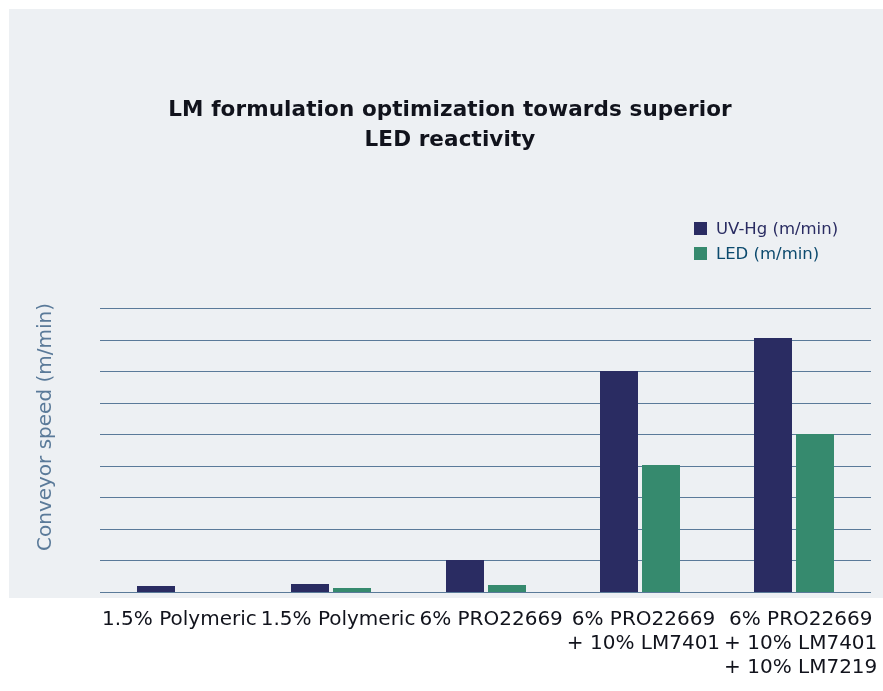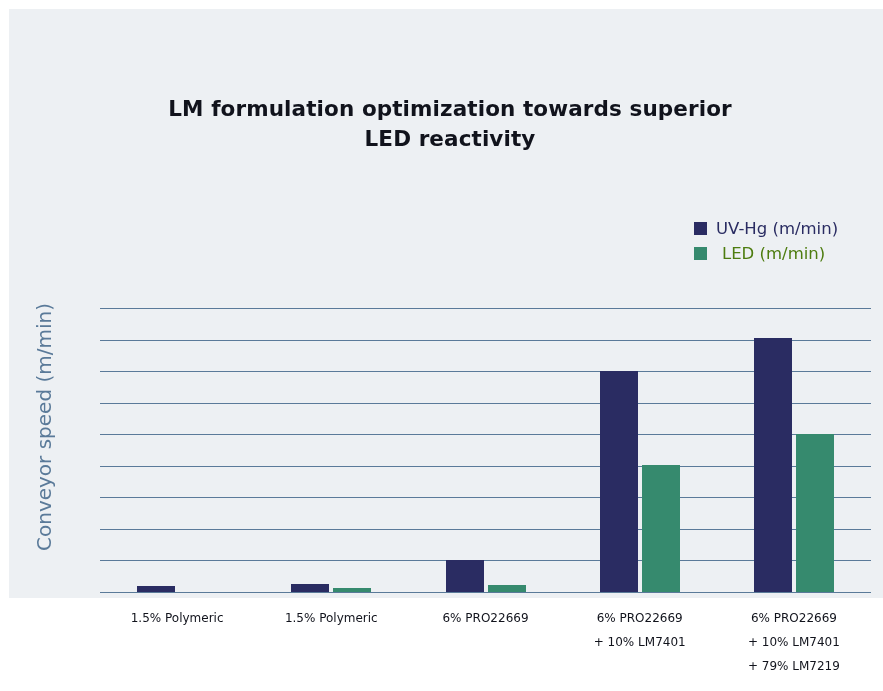--- a/index.html
+++ b/index.html
@@ -131,21 +131,21 @@
   .xlabels {
     position: absolute;
     left: 100px;
     top: 606px;
     width: 771px;
     display: flex;
   }
   .xlabel {
     flex: 1 1 0;
     text-align: center;
-    font-size: 12px;
+    font-size: 20px;
     color: #11131c;
     line-height: 24px;
     padding: 0 2px;
     box-sizing: border-box;
   }
   .xlabel .line { display: block; white-space: nowrap; }
 </style>
 </head>
 <body>
 
@@ -158,21 +158,21 @@
     <span class="line">LED reactivity</span>
   </div>
 
   <div class="legend">
     <div class="legend-item">
       <span class="legend-swatch" style="background: rgb(42, 44, 98);"></span>
       <span class="legend-label" style="color: rgb(42, 44, 98);">UV-Hg (m/min)</span>
     </div>
     <div class="legend-item">
       <span class="legend-swatch" style="background: rgb(54, 138, 110);"></span>
-      <span class="legend-label" style="color: #4d7c0f; margin-left: 6px;">LED (m/min)</span>
+      <span class="legend-label" style="color: #0c4a6e;">LED (m/min)</span>
     </div>
   </div>
 
   <div class="y-axis-title">Conveyor speed (m/min)</div>
 
   <div class="plot">
     <div id="gridlines">
         <div class="gridline" style="top: 0px;"></div>
         <div class="gridline" style="top: 31.5556px;"></div>
         <div class="gridline" style="top: 63.1111px;"></div>
@@ -218,17 +218,17 @@
       <div class="xlabel">
         <span class="line">6% PRO22669</span>
       </div>
       <div class="xlabel">
         <span class="line">6% PRO22669</span>
         <span class="line">+ 10% LM7401</span>
       </div>
       <div class="xlabel">
         <span class="line">6% PRO22669</span>
         <span class="line">+ 10% LM7401</span>
-        <span class="line">+ 79% LM7219</span>
+        <span class="line">+ 10% LM7219</span>
       </div>
     </div>
 
 </div>
 
 </body></html>

